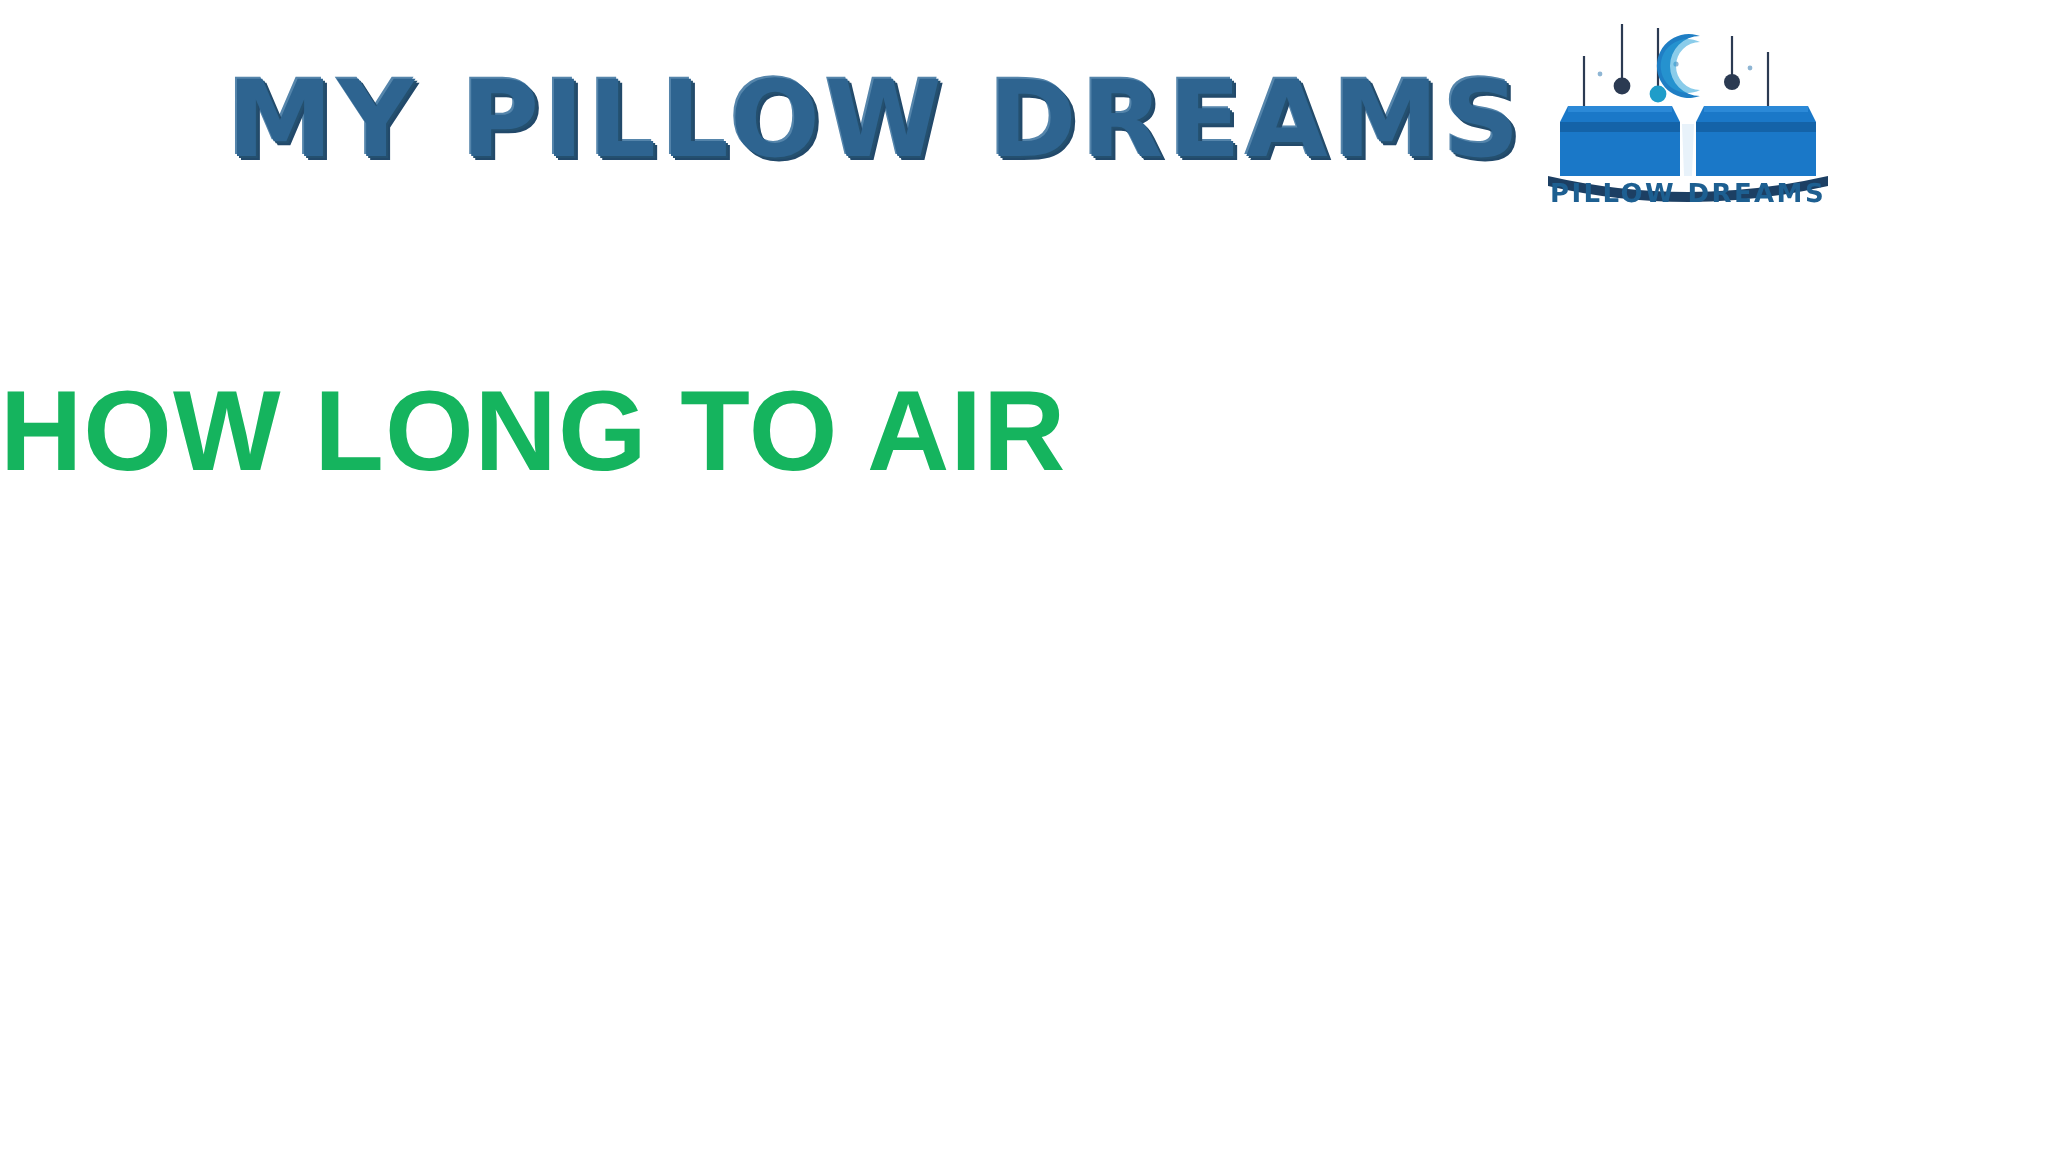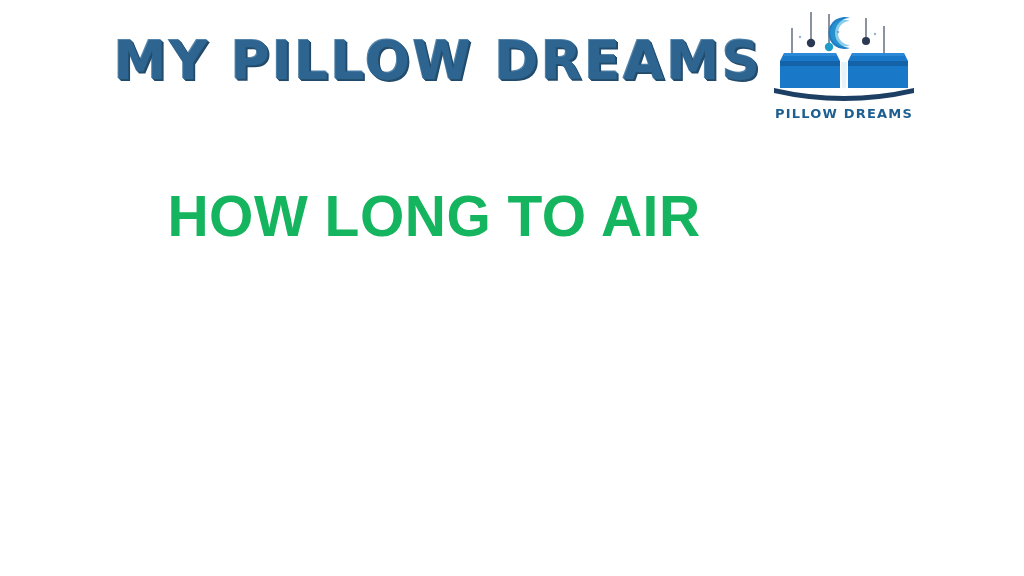--- a/index.html
+++ b/index.html
@@ -73,30 +73,28 @@
     left: 0;
     top: 86px;
     width: 156px;
     text-align: center;
     font-family: "DejaVu Sans", sans-serif;
     font-weight: bold;
     font-size: 13px;
     letter-spacing: 1.2px;
     color: #1d5f91;
     white-space: nowrap;
-    margin-top: 16px;
   }
 
   
   .headline {
     position: absolute;
     left: 0;
     top: 172px;
     width: 868px;
-    text-align: center;
   }
   .headline-line {
     display: block;
     font-family: "Liberation Sans", sans-serif;
     font-weight: bold;
     font-size: 57px;
     line-height: 88px;
     letter-spacing: 0.5px;
     color: #15b45e;
     white-space: nowrap;

